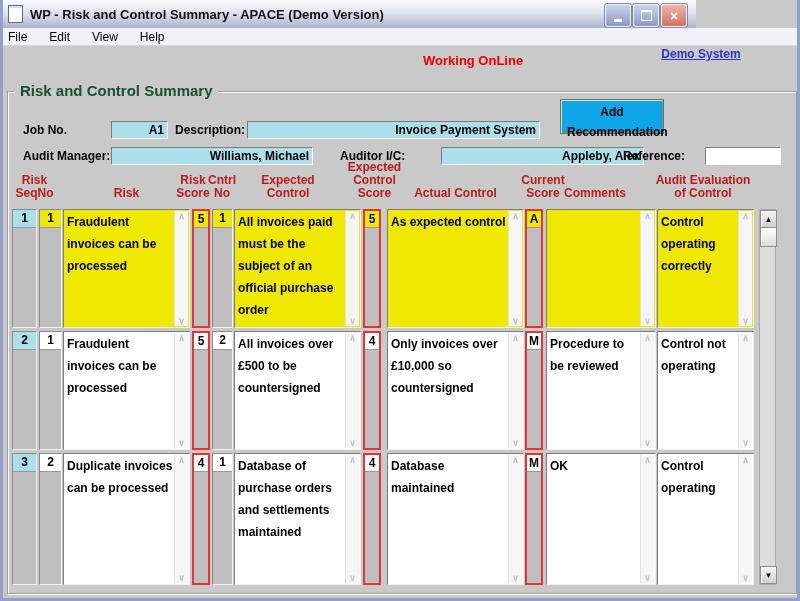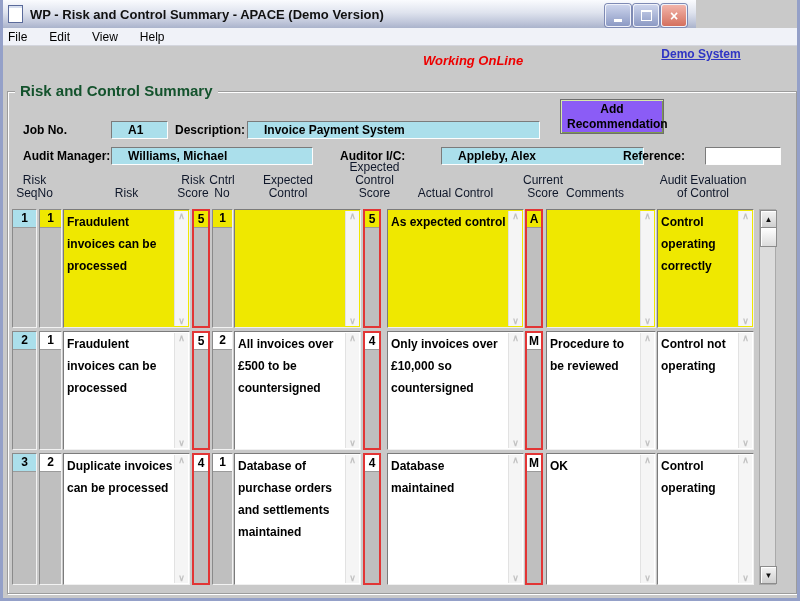--- a/index.html
+++ b/index.html
@@ -20,41 +20,41 @@
   .wbtn.close{background:linear-gradient(#f2b4aa, #d4705e);}
   .glyph-min{width:8px; height:3px; background:#fff; margin-top:10px;}
   .glyph-max{width:9px; height:8px; border:1px solid #fff; border-top-width:2px;}
   .glyph-x{color:#fff; font-size:14px; font-weight:bold; line-height:14px;}
   
   .menubar{position:absolute; left:-3px; top:28px; width:800px; height:18px;
     background:#f0f2f8; border-bottom:1px solid #d4d6de; display:flex; align-items:center;
     padding-left:8px; box-sizing:border-box; gap:22px;}
   .menu-item{font-size:12px; color:#000;}
   
-  .working{position:absolute; left:420px; top:53px; color:#ee0000; font-weight:bold; font-size:13px;font-style:italic;}
+  .working{position:absolute; left:420px; top:53px; color:#ee0000; font-weight:bold; font-size:13px;}
   .demo{position:absolute; left:618px; top:47px; width:160px; text-align:center;
     color:#2f35c4; font-weight:bold; font-size:12px; text-decoration:underline;}
   
   .groupbox{position:absolute; left:4px; top:91px; width:788px; height:501px;
     border:1px solid #9c9c9c; box-shadow:inset 1px 1px 0 #ffffff, 1px 1px 0 #ffffff;}
   .group-title{position:absolute; left:12px; top:82px; background:#c9c9c9; padding:0 5px;
     color:#14532d; font-size:15px; font-weight:bold;}
   
   .lbl{position:absolute; font-size:12px; font-weight:bold; color:#000; white-space:nowrap;}
   .field{position:absolute; height:18px; box-sizing:border-box; background:#abdfeb;
     border:1px solid; border-color:#7b7b7b #fdfdfd #fdfdfd #7b7b7b;
-    font-size:12px; font-weight:bold; padding:1px 16px; overflow:hidden; white-space:nowrap;}
+    font-size:12px; font-weight:bold; padding:1px 3px; overflow:hidden; white-space:nowrap;text-align:right;}
   .field.white{background:#ffffff;}
   .add-btn{position:absolute; left:557px; top:99px; width:104px; height:35px; box-sizing:border-box;
-    background:#8b5cf6; border:1px solid #6e6e6e;
+    background:#0ea5e9; border:1px solid #6e6e6e;
     box-shadow:inset 1px 1px 0 #d4e8aa, inset -1px -1px 0 #7e9c4c;
     font-family:"Liberation Sans",sans-serif; font-size:12px; font-weight:bold; color:#000;
-    text-align:center; line-height:15px; padding-top:2px; cursor:default;}
-  
-  .ghead{position:absolute; font-size:12px; font-weight:normal; color:#0f172a;
+    text-align:center; line-height:20px; padding-top:2px; cursor:default;}
+  
+  .ghead{position:absolute; font-size:12px; font-weight:bold; color:#b91c1c;
     text-align:center; line-height:13px;}
   
   .row{position:absolute; left:0; width:800px;}
   .numcol{position:absolute; top:0; height:100%; box-sizing:border-box; background:#bfbfbf;
     border:1px solid; border-color:#8a8a8a #f2f2f2 #f2f2f2 #8a8a8a;}
   .numval{height:17px; line-height:17px; text-align:center; font-size:12px; font-weight:bold;
     background:#ffffff; border-bottom:1px solid #9a9a9a;}
   .seqcol .numval{background:#abdfeb;}
   .scorecol{position:absolute; top:0; height:100%; box-sizing:border-box; background:#bfbfbf;
     border:2px solid #e23535;}
@@ -174,20 +174,21 @@
           <span class="chev">∨</span>
         </div>
     </div>
     <div class="scorecol" style="left:189px; width:18px;">
         <div class="numval">5</div>
       </div>
     <div class="numcol" style="left:209px; width:21px;">
         <div class="numval">1</div>
       </div>
     <div class="ta" style="left:231px; width:127px;">
+      <div class="ta-text">All invoices paid must be the subject of an official purchase order</div>
       <div class="sb">
           <span class="chev">∧</span>
           <span class="chev">∨</span>
         </div>
     </div>
     <div class="scorecol" style="left:360px; width:18px;">
         <div class="numval">5</div>
       </div>
     <div class="ta" style="left:384px; width:137px;">
       <div class="ta-text">As expected control</div>

